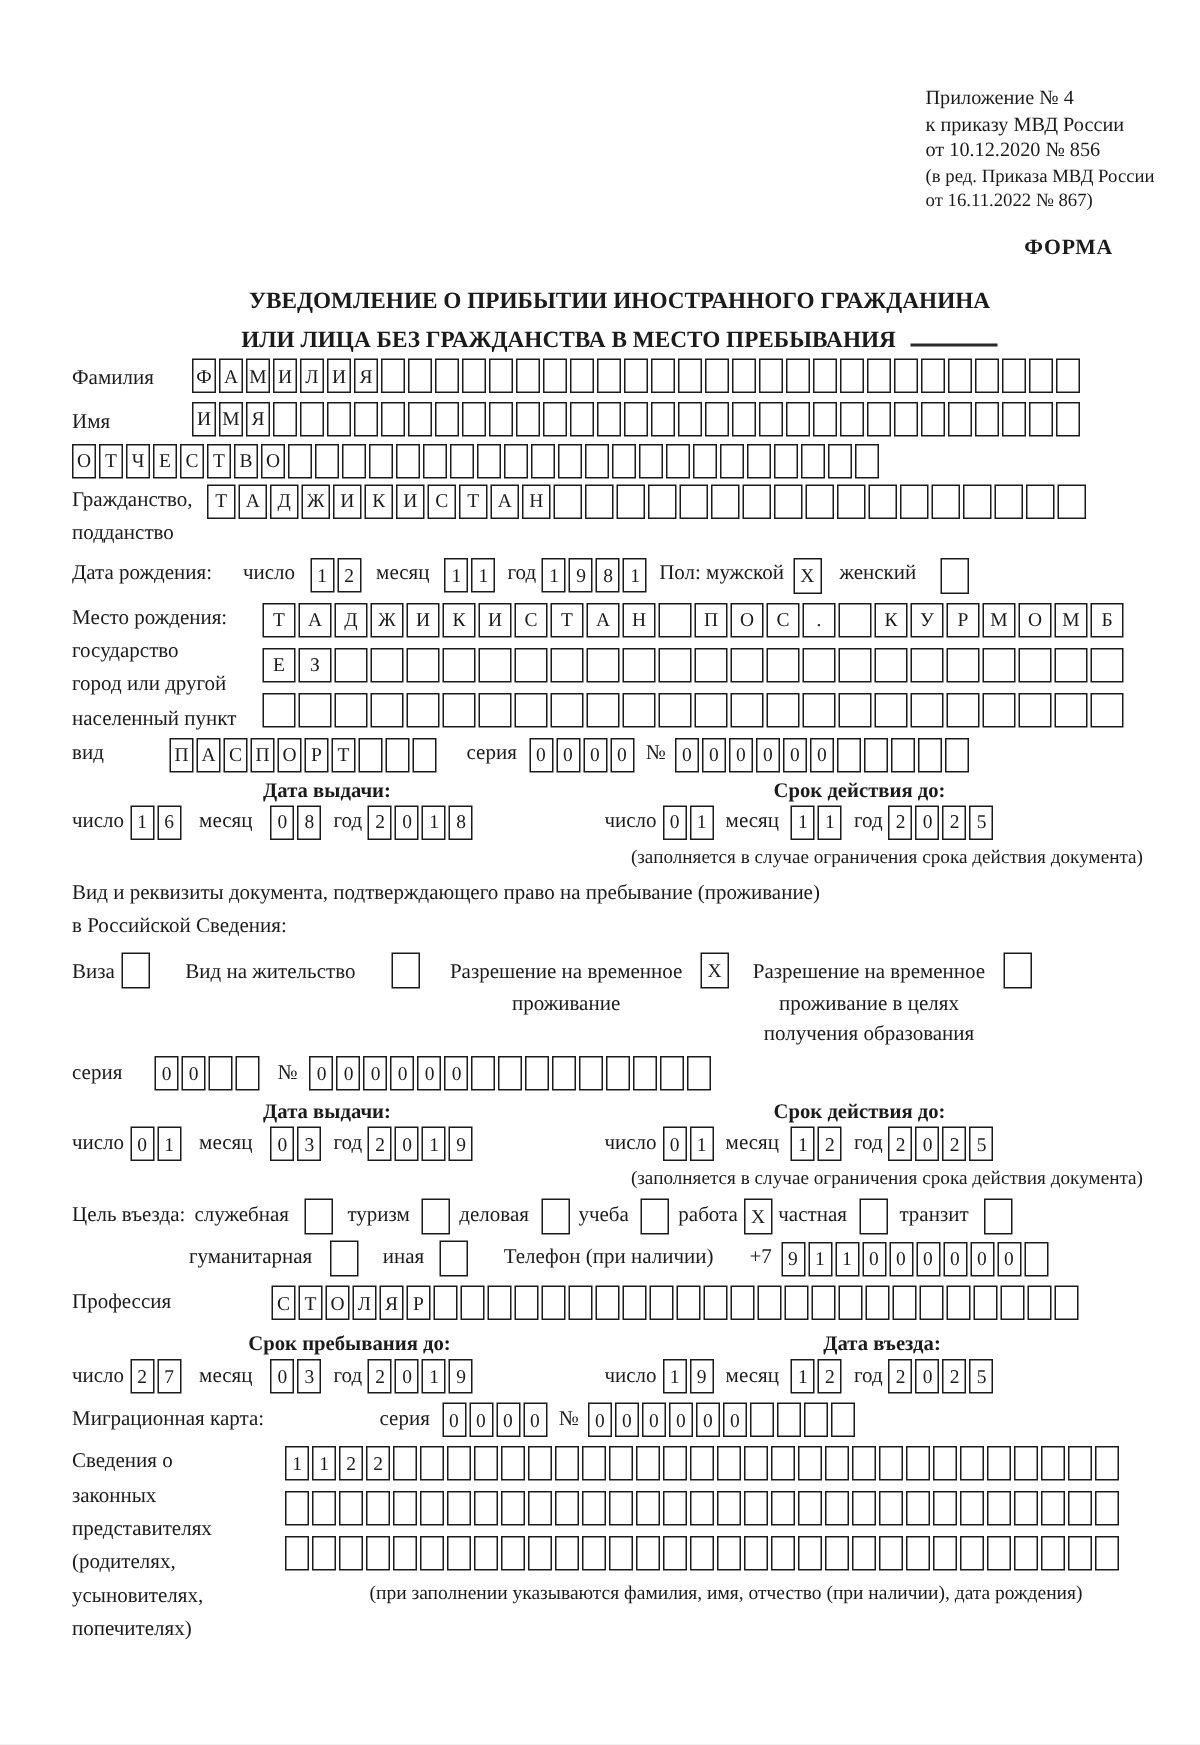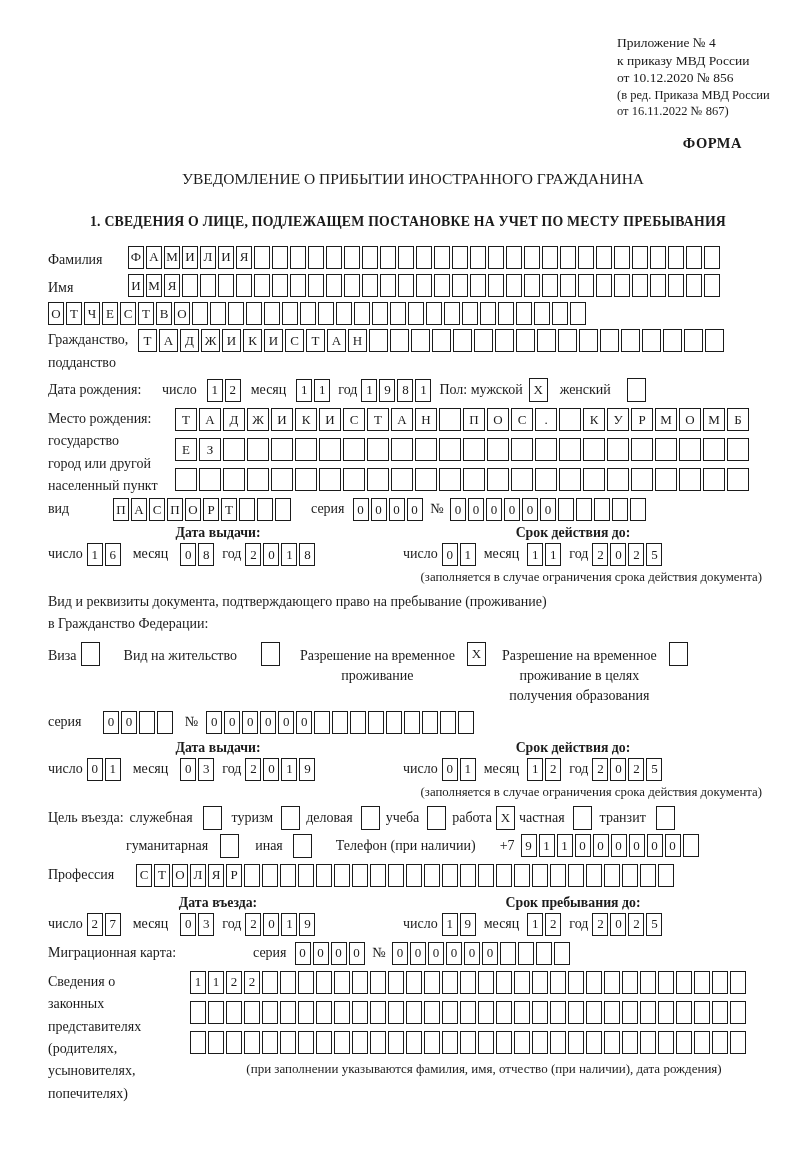--- a/index.html
+++ b/index.html
@@ -1,24 +1,24 @@
 <!DOCTYPE html>
 <html lang="ru"><head>
 <meta charset="utf-8">
 <style>
   html,body{margin:0;padding:0;background:#e8e8e8;}
   .page{
     width:800px;height:1163px;margin:0 auto;background:#ffffff;
     font-family:"Liberation Serif","DejaVu Serif",serif;color:#1b1b1b;
     box-sizing:border-box;padding:34px 22px 10px 48px;overflow:hidden;position:relative;
   }
-  .appendix{margin-left:569px;font-size:13.5px;line-height:1.3;}
+  .appendix{margin-left:569px;font-size:13.5px;line-height:1.3;margin-top:22px;}
   .appendix .small{font-size:12.5px;}
   .forma{text-align:right;font-weight:bold;font-size:14.5px;margin:16px 36px 0 0;letter-spacing:.5px;}
-  .title{text-align:center;font-weight:normal;font-size:15.5px;line-height:1.65;margin-top:14px;}
+  .title{text-align:center;font-weight:bold;font-size:15.5px;line-height:1.65;margin-top:14px;}
   .blank-line{display:inline-block;width:58px;border-bottom:2px solid #2a2a2a;margin-left:10px;vertical-align:baseline;height:12px;}
   .sec-heading{font-weight:bold;font-size:13.8px;text-align:center;margin:22px 0 16px -10px;letter-spacing:.2px;}
   .frow{display:flex;align-items:flex-start;margin-bottom:4px;}
   .vcent{align-items:center;}
   .lab{font-size:14px;line-height:1.45;padding-top:4px;flex-shrink:0;}
   .lab2{font-size:14px;line-height:1.6;flex-shrink:0;}
   .cells{display:inline-flex;gap:2px;flex-shrink:0;}
   .cell{
     width:14px;height:21px;border:1.5px solid #1b1b1b;display:inline-flex;
     align-items:center;justify-content:center;font-size:13px;background:#fff;
@@ -49,23 +49,23 @@
     <div>к приказу МВД России</div>
     <div>от 10.12.2020 № 856</div>
     <div class="small">(в ред. Приказа МВД России</div>
     <div class="small">от 16.11.2022 № 867)</div>
   </div>
 
   <div class="forma">ФОРМА</div>
 
   <div class="title">
     <div>УВЕДОМЛЕНИЕ О ПРИБЫТИИ ИНОСТРАННОГО ГРАЖДАНИНА</div>
-  </div>
-
-  <div class="sec-heading">1. СВЕДЕНИЯ О ЛИЦЕ, ПОДЛЕЖАЩЕМ ПОСТАНОВКЕ НА УЧЕТ ПО МЕСТУ ПРЕБЫВАНИЯ</div>
+    <div><span>ИЛИ ЛИЦА БЕЗ ГРАЖДАНСТВА В МЕСТО ПРЕБЫВАНИЯ</span><span class="blank-line"></span></div>
+  </div>
+
 
   <div class="frow">
     <span class="lab" style="width:80px">Фамилия</span>
     <span class="cells">
         <span class="cell">Ф</span>
         <span class="cell">А</span>
         <span class="cell">М</span>
         <span class="cell">И</span>
         <span class="cell">Л</span>
         <span class="cell">И</span>
@@ -406,21 +406,21 @@
           <span class="cell">2</span>
           <span class="cell">0</span>
           <span class="cell">2</span>
           <span class="cell">5</span>
         </span>
     </span>
   </div>
   <div class="note">(заполняется в случае ограничения срока действия документа)</div>
 
   <div class="plain">Вид и реквизиты документа, подтверждающего право на пребывание (проживание)</div>
-  <div class="plain">в Гражданство Федерации:</div>
+  <div class="plain">в Российской Сведения:</div>
 
   <div class="frow" style="margin-top:6px;">
     <span class="lab" style="padding-top:4px">Виза</span>
     <span class="cells cb ml4">
         <span class="cell"></span>
       </span>
     <span class="lab ml24" style="padding-top:4px">Вид на жительство</span>
     <span class="cells cb ml24">
         <span class="cell"></span>
       </span>
@@ -565,21 +565,21 @@
         <span class="cell">0</span>
         <span class="cell">0</span>
         <span class="cell">0</span>
         <span class="cell">0</span>
         <span class="cell">0</span>
         <span class="cell">0</span>
         <span class="cell"></span>
       </span>
   </div>
 
-  <div class="frow vcent" style="margin-top:6px;">
+  <div class="frow vcent" style="margin-top:6px;gap:45px;">
     <span class="lab" style="width:88px;padding-top:0">Профессия</span>
     <span class="cells">
         <span class="cell">С</span>
         <span class="cell">Т</span>
         <span class="cell">О</span>
         <span class="cell">Л</span>
         <span class="cell">Я</span>
         <span class="cell">Р</span>
         <span class="cell"></span>
         <span class="cell"></span>
@@ -602,22 +602,22 @@
         <span class="cell"></span>
         <span class="cell"></span>
         <span class="cell"></span>
         <span class="cell"></span>
         <span class="cell"></span>
         <span class="cell"></span>
       </span>
   </div>
 
   <div class="frow" style="margin-bottom:2px;margin-top:8px;">
+    <span class="dhead" style="width:370px">Срок пребывания до:</span>
     <span class="dhead" style="width:340px">Дата въезда:</span>
-    <span class="dhead" style="width:370px">Срок пребывания до:</span>
   </div>
   <div class="frow vcent">
     <span class="dgroup" style="width:355px">
       <span class="lab" style="padding-top:0">число</span>
       <span class="cells ml4">
           <span class="cell">2</span>
           <span class="cell">7</span>
         </span>
       <span class="lab ml12" style="padding-top:0">месяц</span>
       <span class="cells ml12">

